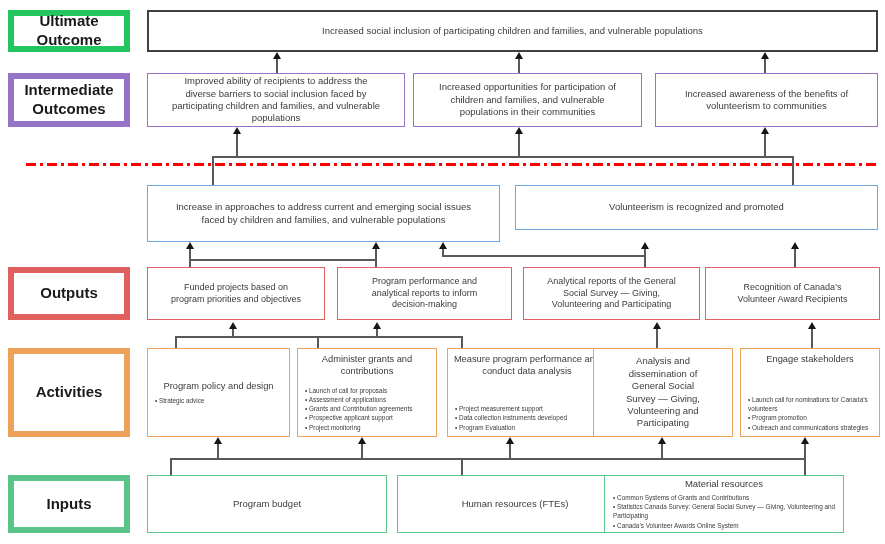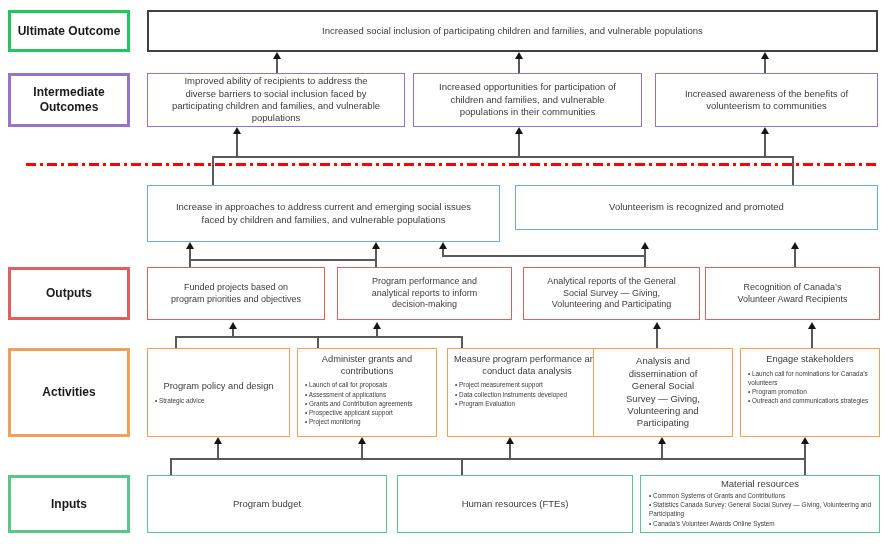--- a/index.html
+++ b/index.html
@@ -5,28 +5,28 @@
   html,body{margin:0;padding:0;background:#fff;}
   #canvas{
     position:relative;width:885px;height:544px;background:#fff;
     font-family:"Liberation Sans", sans-serif;color:#333;overflow:hidden;
   }
   .box{
     position:absolute;box-sizing:border-box;background:#fff;
     display:flex;align-items:center;justify-content:center;text-align:center;
     font-size:9.5px;line-height:1.3;color:#3b3b3b;padding:2px 22px;
   }
-  .lbl{border:3px solid #22c55e;font-weight:bold;color:#1a1a1a;font-size:12px;line-height:1.25;padding:2px;}
+  .lbl{border:6px solid #22c55e;font-weight:bold;color:#1a1a1a;font-size:15px;line-height:1.25;padding:2px;}
   .b-ultimate{border:2px solid var(--ultimate-border);}
   .b-intermediate{border:1.6px solid var(--intermediate-border);}
   .b-immediate{border:1.6px solid var(--immediate-border);}
   .b-outputs{border:1.6px solid var(--outputs-border);font-size:9px;}
   .b-activities{border:1.6px solid var(--activities-border);}
   .b-inputs{border:1.6px solid var(--inputs-border);}
-  .col{flex-direction:column;justify-content:flex-start;align-items:stretch;padding:4px 5px;}
+  .col{flex-direction:column;justify-content:space-between;align-items:stretch;padding:4px 5px;}
   .act-title{font-size:9.3px;text-align:center;line-height:1.25;margin:1px 0 2px 0;color:#3b3b3b;}
   .bullets{margin:1px 0 0 2px;padding:0;list-style:none;text-align:left;}
   .bullets li{font-size:6.4px;line-height:1.45;color:#3b3b3b;}
   .bullets li::before{content:"•  ";}
   .vline{position:absolute;width:1.5px;background:var(--connector);}
   .hline{position:absolute;height:1.5px;background:var(--connector);}
   .ah{position:absolute;width:0;height:0;border-left:4px solid transparent;
       border-right:4px solid transparent;border-bottom:7px solid #151515;}
   .loa{position:absolute;left:8px;top:138px;width:175px;color:var(--accountability-red);line-height:1.2;}
   .loa .t{font-size:8.6px;font-weight:bold;font-style:italic;}
@@ -94,21 +94,21 @@
     <div class="act-title">Engage stakeholders</div>
     <ul class="bullets">
         <li>Launch call for nominations for Canada’s volunteers</li>
         <li>Program promotion</li>
         <li>Outreach and communications strategies</li>
       </ul>
   </div>
 
   <div class="box b-inputs" style="left:147px;top:475px;width:240px;height:58px">Program budget</div>
   <div class="box b-inputs" style="left:397px;top:475px;width:236px;height:58px">Human resources (FTEs)</div>
-  <div class="box b-inputs col" style="left:640px;top:475px;width:240px;height:58px;padding:2px 6px">
+  <div class="box b-inputs col" style="left:604px;top:475px;width:240px;height:58px;padding:2px 6px">
     <div class="act-title" style="font-size:9.5px;margin:0">Material resources</div>
     <ul class="bullets">
         <li>Common Systems of Grants and Contributions</li>
         <li>Statistics Canada Survey: General Social Survey — Giving, Volunteering and Participating</li>
         <li>Canada’s Volunteer Awards Online System</li>
       </ul>
   </div>
 
   <div class="vline" style="left:276px;top:57px;height:16px"></div>
   <div class="ah" style="left:273px;top:52px"></div>

